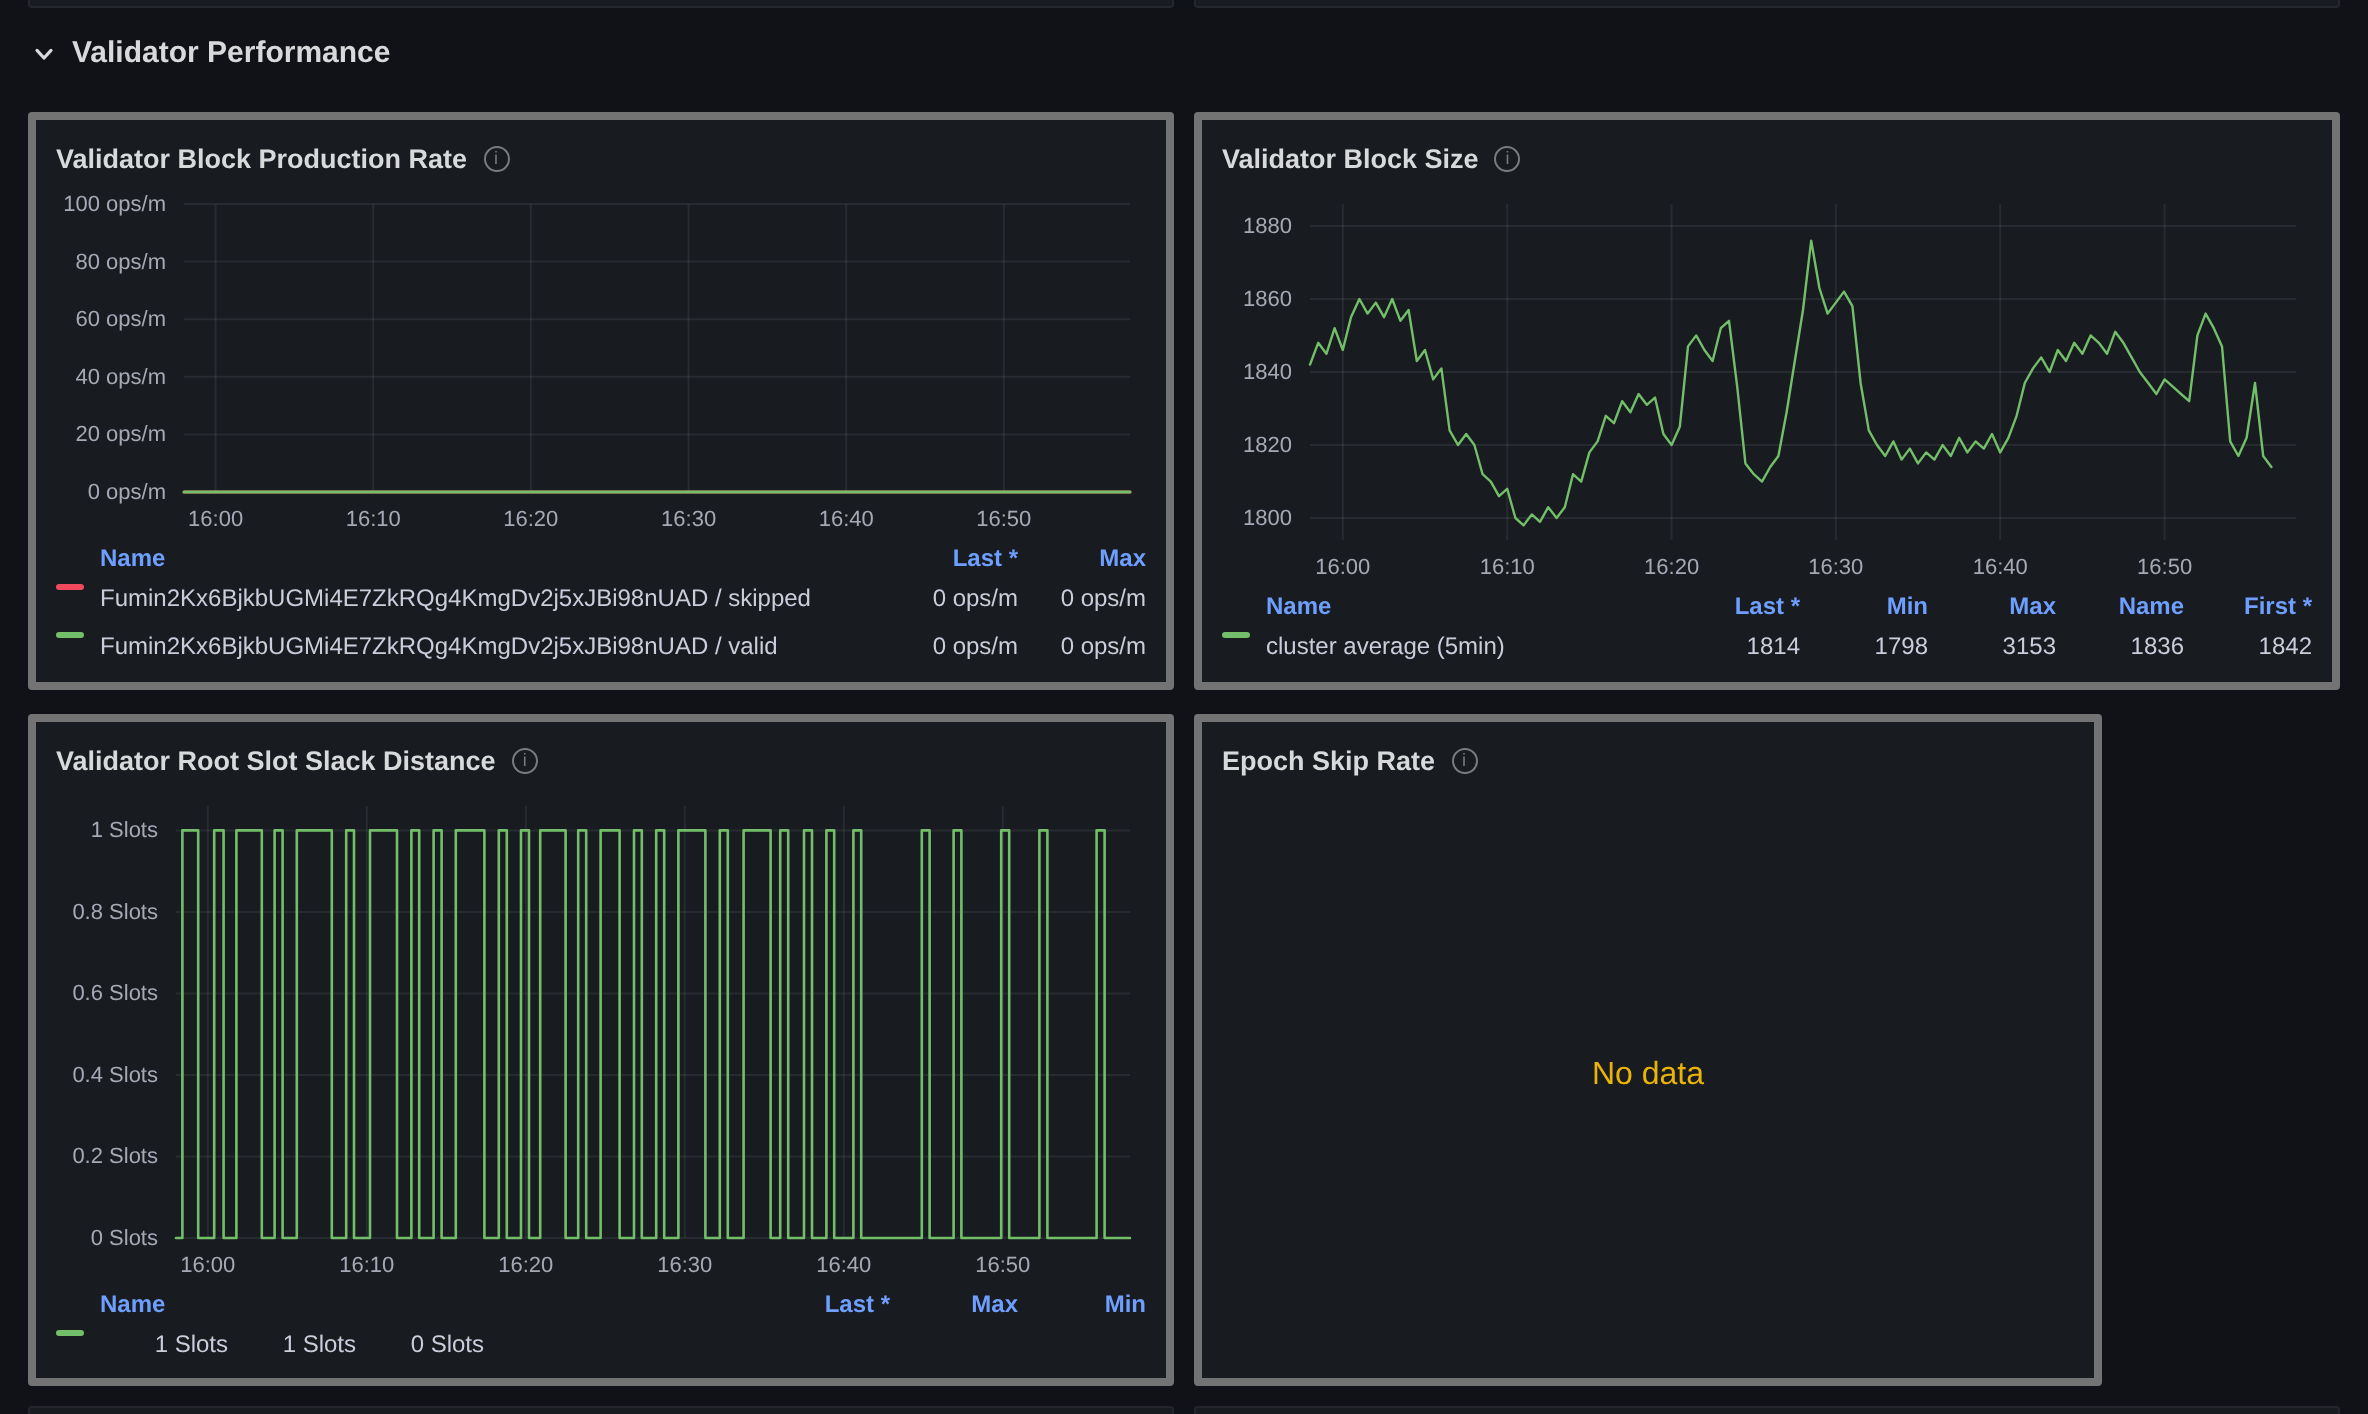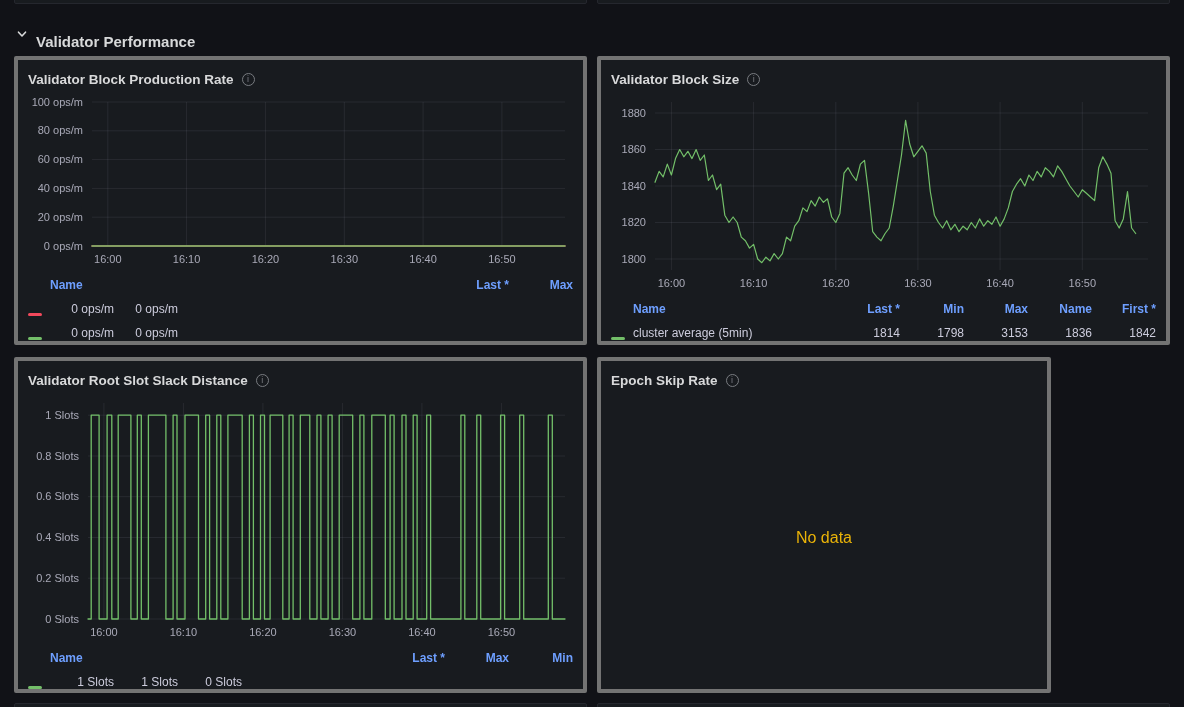--- a/index.html
+++ b/index.html
@@ -26,42 +26,42 @@
     background:#181b1f;
     border:1px solid #25272e;
     border-radius:2px;
   }
 
   .section-header {
     position:absolute; left:16px; top:18px;
     display:flex; align-items:center; gap:8px;
     cursor:pointer;
   }
-  .section-title { font-size:15px; font-weight:600; color:#d8d9da;margin-top:15px; }
+  .section-title { font-size:15px; font-weight:600; color:#d8d9da; }
 
   .panel-header { display:flex; align-items:center; height:26px; flex:none; }
   .panel-title { font-size:13.5px; font-weight:600; color:#d8d9da; cursor:pointer; }
   .info-icon {
     margin-left:8px;
     width:13px; height:13px;
     border:1.2px solid #787b80; border-radius:50%;
     color:#787b80; font-size:9px; line-height:1;
     display:inline-flex; align-items:center; justify-content:center;
     cursor:pointer; flex:none;
   }
 
   .chart { flex:none; display:block; cursor:crosshair; }
   .chart text.tick {
     fill:rgba(204,204,220,0.80);
     font-size:11px;
     font-family:"Liberation Sans","DejaVu Sans",sans-serif;
   }
 
   .legend { flex:none; font-size:12px; }
-  .lrow { display:flex; align-items:flex-end; height:24px; }
+  .lrow { display:flex; align-items:flex-start; height:24px; }
   .lrow.lhead { height:20px; }
   .lswatch-space { width:22px; flex:none; }
   .lswatch { width:14px; height:3px; border-radius:2px; margin-right:8px; flex:none; }
   .lname {
     flex:1; min-width:0; color:#ccccdc;
     white-space:nowrap; overflow:hidden; text-overflow:ellipsis;
   }
   .lval { width:64px; flex:none; text-align:right; color:#ccccdc; white-space:nowrap; }
   .lh { color:#6e9fff; font-weight:600; cursor:pointer; }
   .lname.lh { cursor:pointer; }
@@ -123,25 +123,27 @@
       </svg>
     <div class="legend" data-interactable="false">
       <div class="lrow lhead" data-interactable="false">
         <span class="lswatch-space" data-interactable="false"></span>
         <span class="lname lh" data-interactable="true">Name</span>
         <span class="lval lh" data-interactable="true">Last *</span>
         <span class="lval lh" data-interactable="true">Max</span>
       </div>
       <div class="lrow" data-interactable="false">
         <span class="lswatch" data-interactable="false" style="background: rgb(242, 73, 92);"></span>
+        <span class="lname" data-interactable="true">Fumin2Kx6BjkbUGMi4E7ZkRQg4KmgDv2j5xJBi98nUAD / skipped</span>
         <span class="lval" data-interactable="false">0 ops/m</span>
         <span class="lval" data-interactable="false">0 ops/m</span>
       </div>
       <div class="lrow" data-interactable="false">
         <span class="lswatch" data-interactable="false" style="background: rgb(115, 191, 105);"></span>
+        <span class="lname" data-interactable="true">Fumin2Kx6BjkbUGMi4E7ZkRQg4KmgDv2j5xJBi98nUAD / valid</span>
         <span class="lval" data-interactable="false">0 ops/m</span>
         <span class="lval" data-interactable="false">0 ops/m</span>
       </div>
     </div>
   </section>
 
   <section class="panel" style="left:597px; top:56px; width:573px; height:289px;" data-interactable="false">
     <header class="panel-header" data-interactable="false">
       <h2 class="panel-title" data-interactable="true">Validator Block Size</h2>
       <span class="info-icon" data-interactable="true">i</span>

